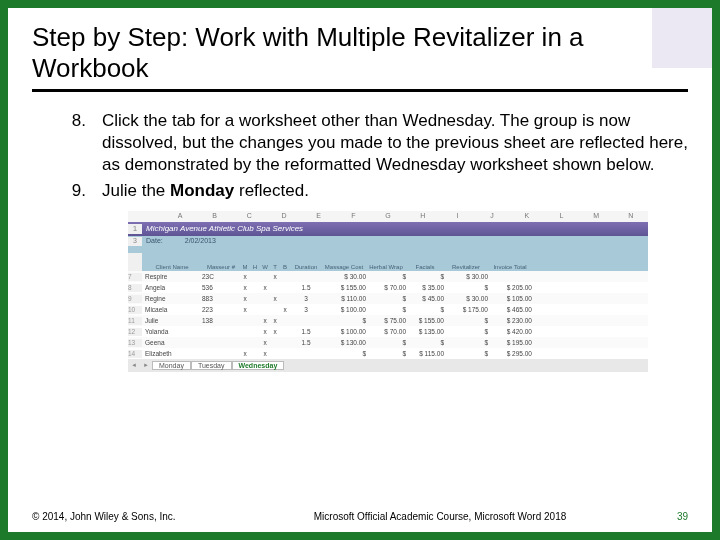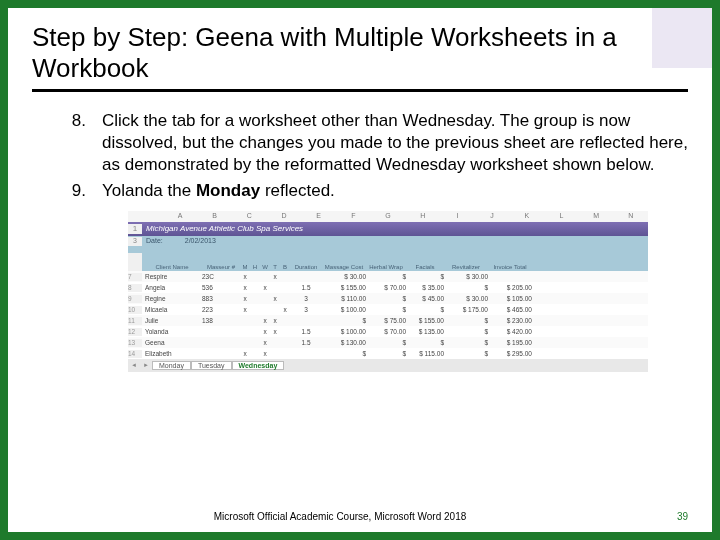--- a/index.html
+++ b/index.html
@@ -95,31 +95,31 @@
   .face{
     position:absolute; right:0; top:0; width:60px; height:60px;
     background:#d8d0e8; overflow:hidden; opacity:.5;
   }
 </style>
 </head>
 <body>
 
 <div class="slide">
 
-  <div class="title">Step by Step: Geena with Multiple Worksheets in a Workbook</div>
+  <div class="title">Step by Step: Work with Multiple Revitalizer in a Workbook</div>
 
   <div class="body">
     <div class="step">
       <div class="num">8.</div>
       <div class="txt">Click the tab for a worksheet other than Wednesday. The group is now dissolved, but the changes you made to the previous sheet are reflected here, as demonstrated by the reformatted Wednesday worksheet shown below.</div>
     </div>
     <div class="step">
       <div class="num">9.</div>
       <div class="txt">
-        <span>Yolanda the </span><span class="bold">Monday</span><span> reflected.</span>
+        <span>Julie the </span><span class="bold">Monday</span><span> reflected.</span>
       </div>
     </div>
 
     <div class="excel">
       <div class="col-letters" id="collet">
           <span></span>
           <span>A</span>
           <span>B</span>
           <span>C</span>
           <span>D</span>
@@ -293,17 +293,18 @@
         </div>
       <div class="sheettabs">
         <span class="arr">◂</span>
         <span class="arr">▸</span>
         <span id="tabs"><span class="tab">Monday</span><span class="tab">Tuesday</span><span class="tab sel">Wednesday</span></span>
       </div>
     </div>
   </div>
 
   <div class="footer">
+    <div class="c">© 2014, John Wiley &amp; Sons, Inc.</div>
     <div class="m">Microsoft Official Academic Course, Microsoft Word 2018</div>
     <div class="p">39</div>
   </div>
 
 </div>
 
 </body></html>

